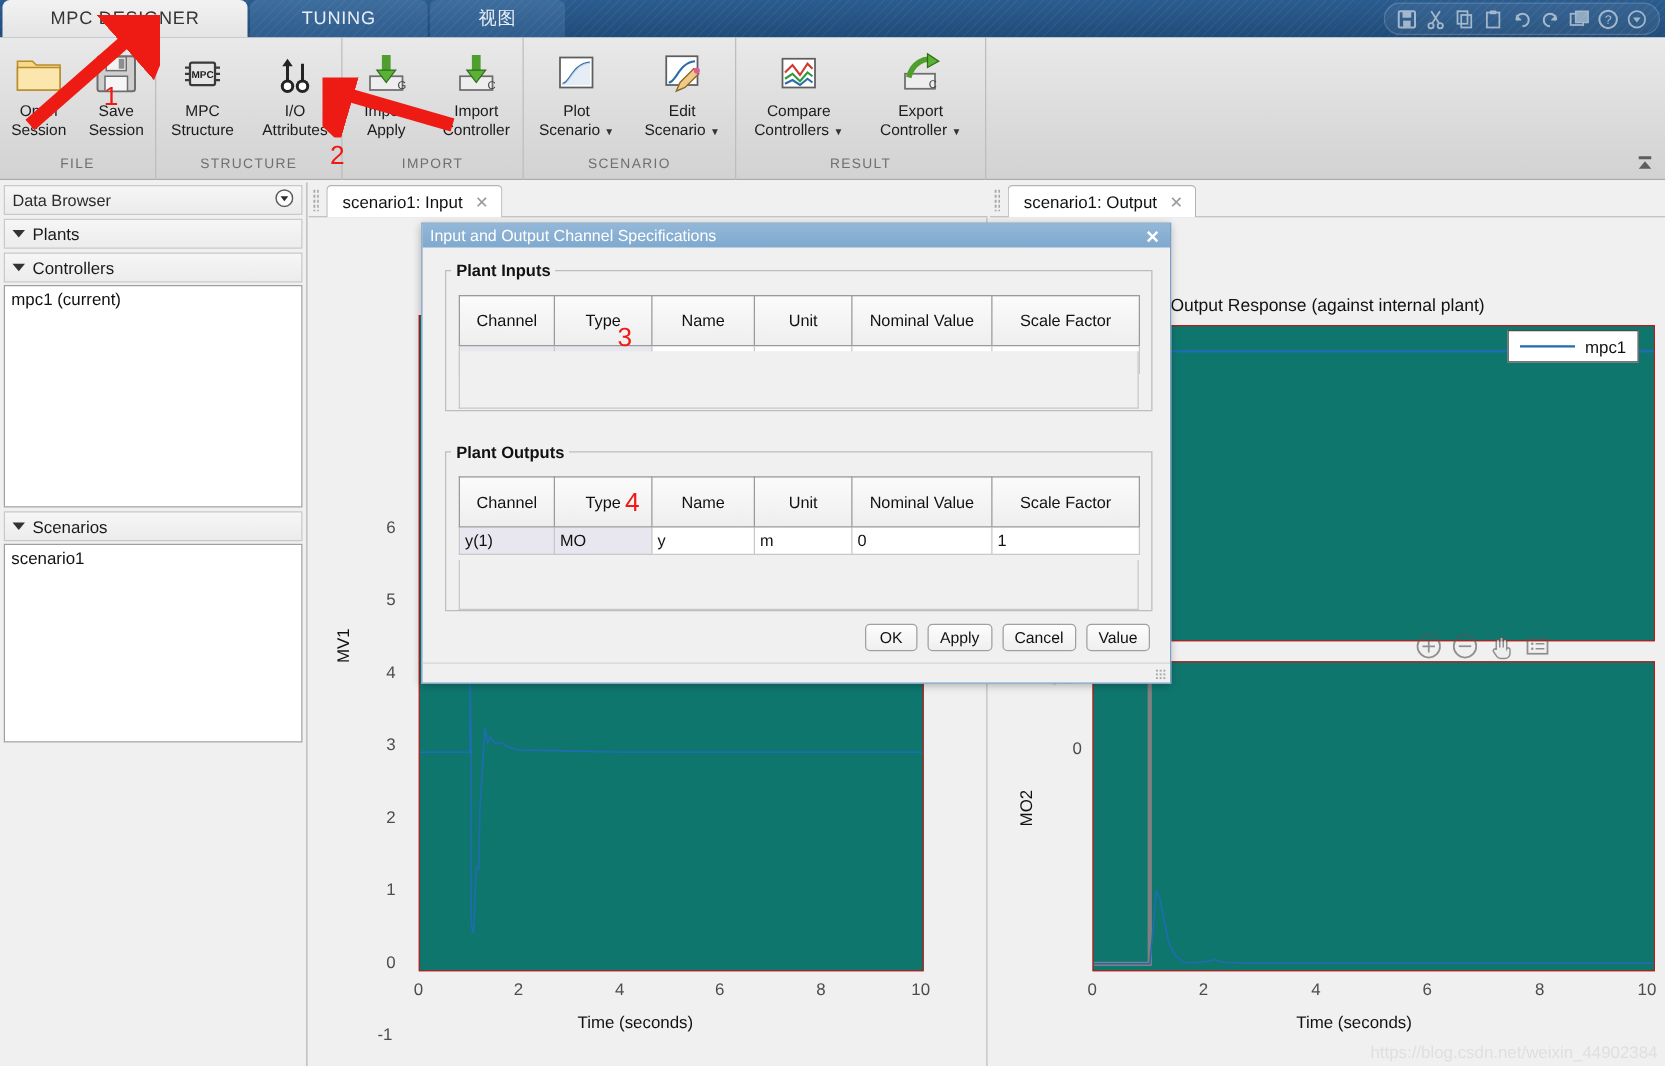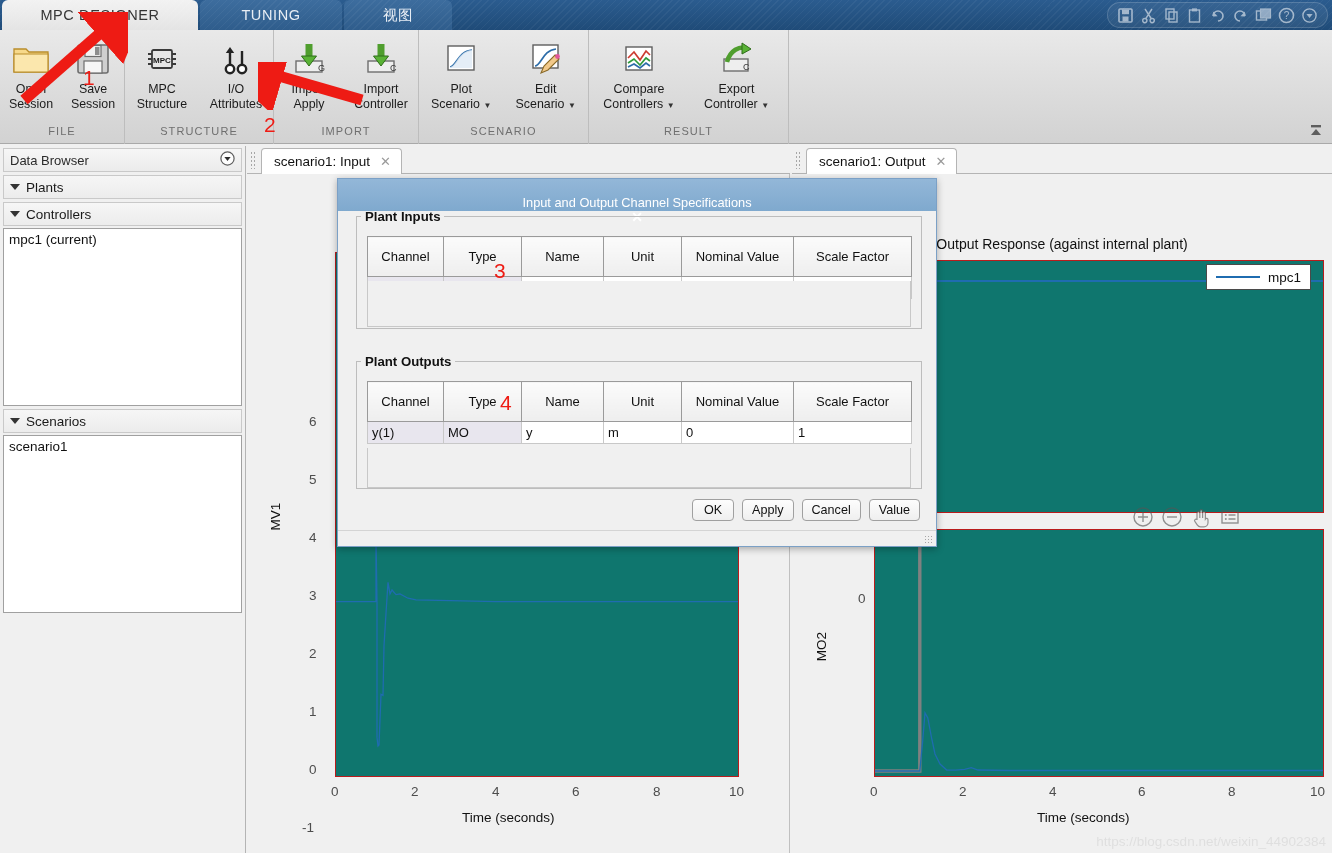--- a/index.html
+++ b/index.html
@@ -103,21 +103,21 @@
     font-size:13.5px; color:#1a1a1a;
   }
   .tri{ width:0;height:0;border-left:5px solid transparent;border-right:5px solid transparent;border-top:6px solid #333; }
   .listbox{
     margin:2px 3px 0 3px; background:#fff; border:1px solid #a0a0a0;
     overflow:hidden;
   }
   .listbox .row{ font-size:13.5px; color:#111; padding:2px 5px; line-height:17px; }
   #plants-list{ height:178px; }
   #controllers-list{ height:178px; }
-  #scenarios-list{ height:178px; }
+  #scenarios-list{ height:159px; }
 
   
   .docarea{ position:absolute; left:247px; top:146px; width:1085px; height:707px; background:#f0f0f0; }
 
   .tabstrip{
     position:absolute; top:0; height:28px;
     border-bottom:1px solid #b4b4b4;
   }
   #strip-left{ left:0; width:543px; }
   #strip-right{ left:545px; width:540px; }
@@ -154,22 +154,22 @@
   .axtoolbar .ai{ width:22px; height:22px; opacity:.62; }
 
   
   .dialog{
     position:absolute; left:337px; top:178px; width:600px; height:369px;
     background:#f0f0f0; border:1px solid #7ba0c6; box-shadow:0 2px 7px rgba(0,0,0,.30);
     z-index:40;
   }
   .dlg-title{
     height:19px; background:linear-gradient(180deg,#93b7d8 0%,#7fa9ce 100%);
-    display:flex; align-items:center; padding:16px 6px;
-    font-size:12.8px; color:#fff;flex-direction:column;
+    display:flex; align-items:center; padding:0 6px;
+    font-size:12.8px; color:#fff;
   }
   .dlg-title .t{ flex:1; }
   .dlg-x{ color:#fff; font-size:14px; font-weight:bold; line-height:1; padding:0 2px; }
 
   fieldset.grp{
     position:absolute; margin:0; padding:0;
     border:1px solid #bdbdbd; background:transparent;
   }
   fieldset.grp > legend{
     font-size:13.2px; font-weight:bold; color:#111; padding:0 4px; margin-left:4px;

